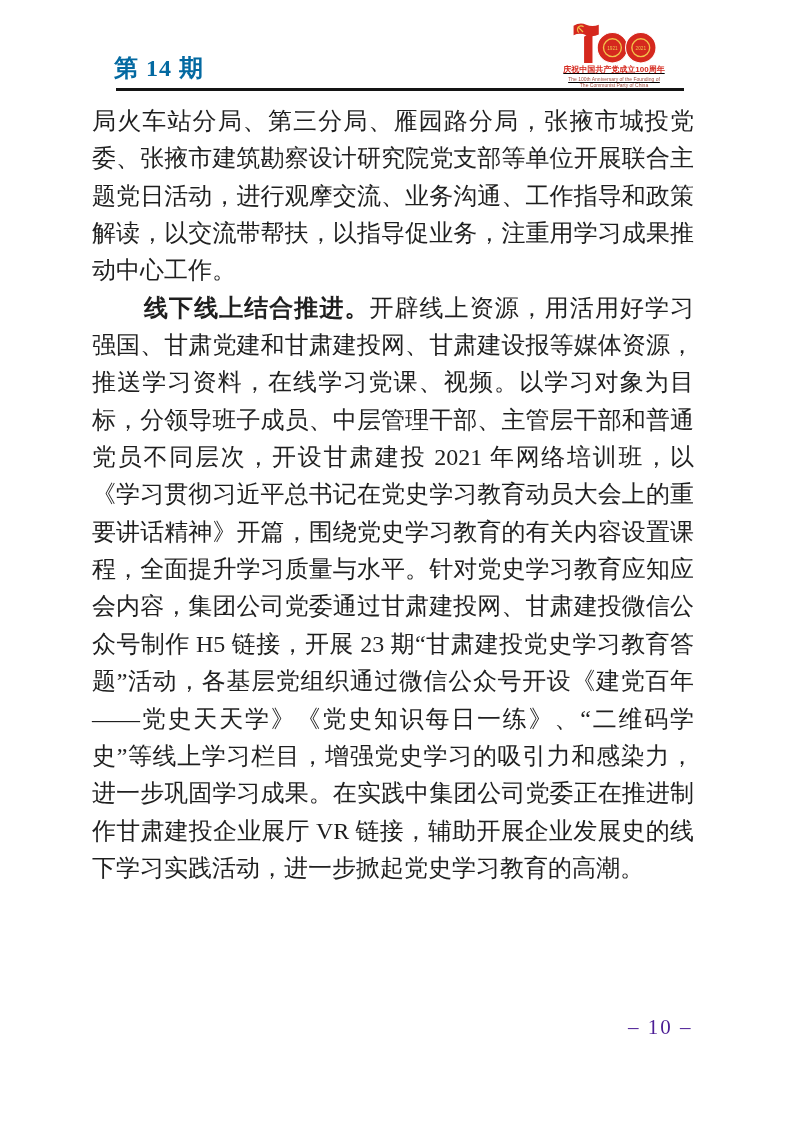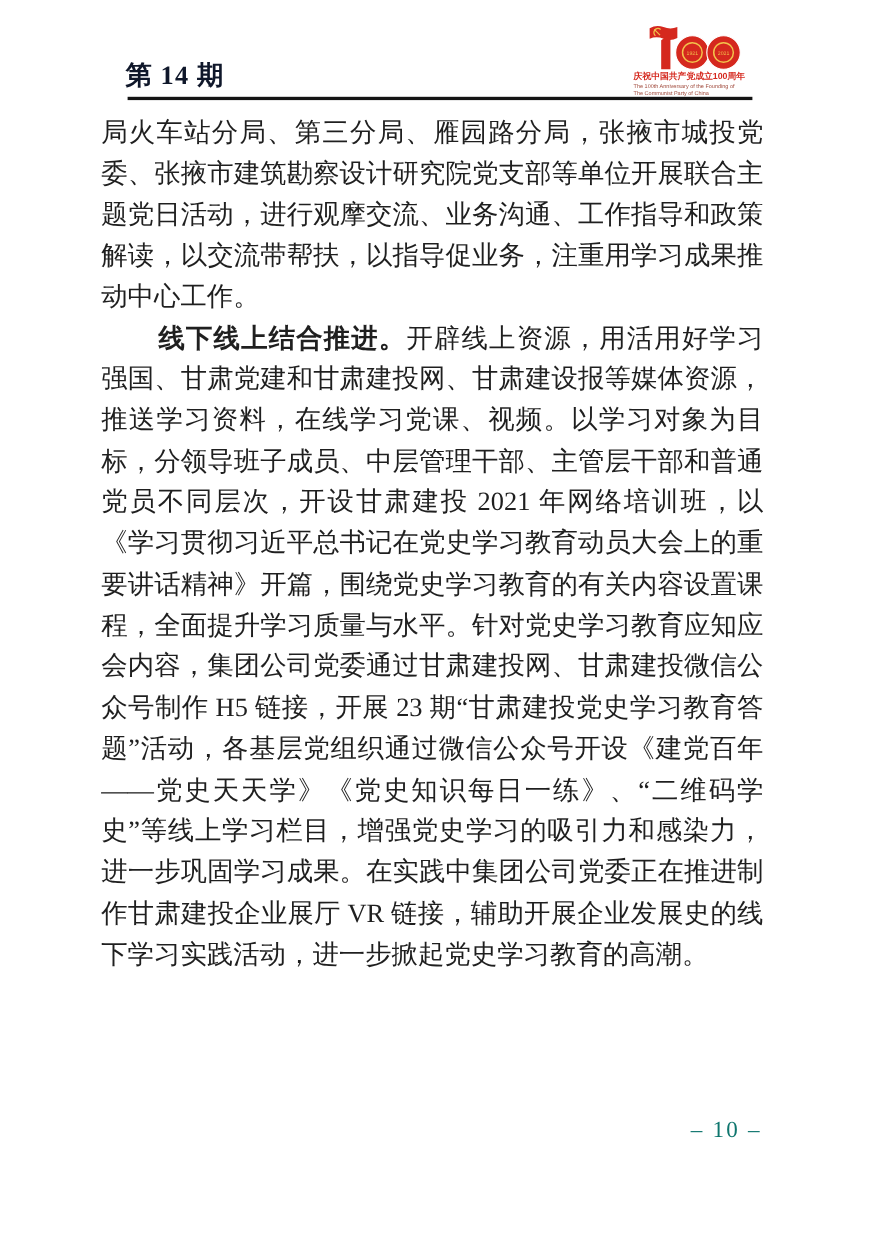--- a/index.html
+++ b/index.html
@@ -12,31 +12,32 @@
     overflow: hidden;
     margin: 0 auto;
   }
   
   .issue-label {
     position: absolute;
     left: 114px;
     top: 52px;
     font-size: 24px;
     font-weight: 700;
-    color: #0f172a;
+    color: #0369a1;
     letter-spacing: 1px;
     white-space: nowrap;
   }
   .logo-block {
     position: absolute;
-    left: 576px;
+    left: 559px;
     top: 22px;
     width: 110px;
-    text-align: left;
+    text-align: center;
     line-height: 1;
+    text-decoration: underline;
   }
   .logo-mark { display: block; margin: 0 auto 2px auto; }
   .logo-caption-cn {
     font-family: "Liberation Sans", sans-serif;
     font-size: 8px;
     font-weight: 700;
     color: #d5281e;
     white-space: nowrap;
     margin-top: 1px;
   }
@@ -70,21 +71,21 @@
   }
   .body-text p { margin: 0; padding: 0; }
   .body-text p.indent { text-indent: 2.17em; }
   .lead { font-weight: 700; }
   
   .page-number {
     position: absolute;
     left: 628px;
     top: 1015px;
     font-size: 21px;
-    color: #0f766e;
+    color: #4c1d95;
     letter-spacing: 2px;
     white-space: nowrap;
   }
 </style>
 </head>
 <body>
 
 <div class="page">
 
   <div class="issue-label">第 14 期</div>

